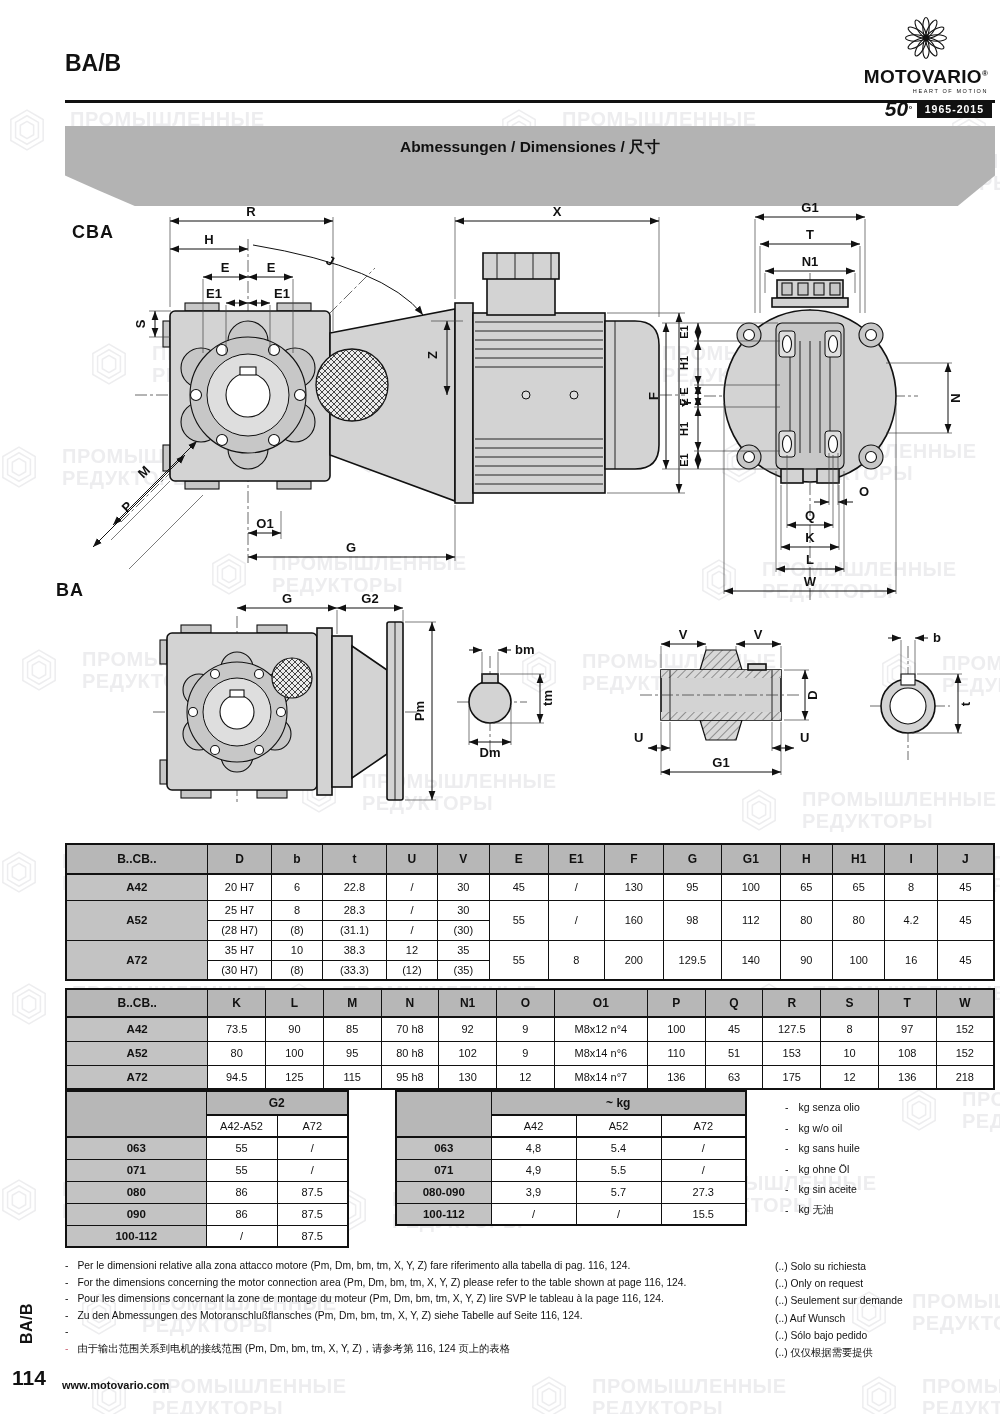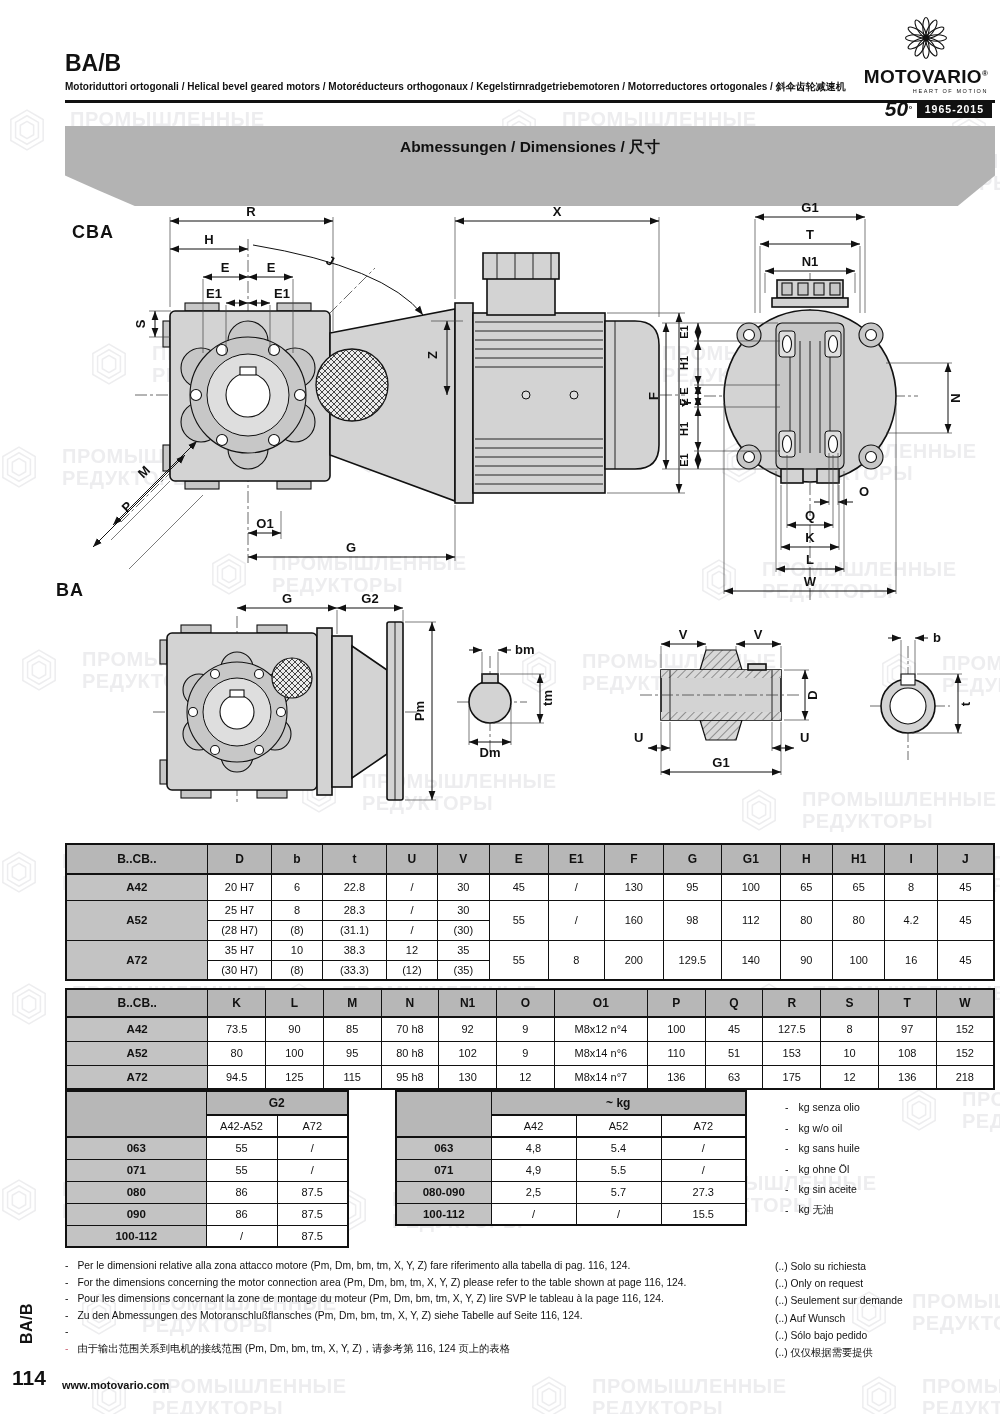--- a/index.html
+++ b/index.html
@@ -407,21 +407,20 @@
             <path d="M20 2 37 12 37 34 20 44 3 34 3 12Z"></path>
             <path d="M20 8 32 15 32 31 20 38 8 31 8 15Z"></path>
             <path d="M20 14 27 18 27 28 20 32 13 28 13 18Z"></path>
           </g>
         </svg>
         <div class="wtxt">ПРОМЫШЛЕННЫЕ<br>РЕДУКТОРЫ</div>
       </div>
     </div>
 
   <div class="hdr-code">BA/B</div>
-  <div class="hdr-sub">Motoriduttori ortogonali / Helical bevel geared motors / Motoréducteurs orthogonaux / Kegelstirnradgetriebemotoren / Motorreductores ortogonales / 斜伞齿轮减速机</div>
   <div class="hdr-rule"></div>
 
   <div class="logo">
     <span>
       <svg width="44" height="44" viewBox="-22 -22 44 44">
         <g fill="none" stroke="#111" stroke-width="1.1">
           <ellipse rx="3.2" ry="9.5" cy="-11"></ellipse>
             <ellipse rx="3.2" ry="9.5" cy="-11" transform="rotate(30)"></ellipse>
           <ellipse rx="3.2" ry="9.5" cy="-11" transform="rotate(60)"></ellipse>
             <ellipse rx="3.2" ry="9.5" cy="-11" transform="rotate(90)"></ellipse>
@@ -1038,21 +1037,21 @@
         <td>/</td>
       </tr>
       <tr style="height:22px">
         <th class="rl">071</th>
         <td>4,9</td>
         <td>5.5</td>
         <td>/</td>
       </tr>
       <tr style="height:22px">
         <th class="rl">080-090</th>
-        <td>2,5</td>
+        <td>3,9</td>
         <td>5.7</td>
         <td>27.3</td>
       </tr>
       <tr style="height:22px">
         <th class="rl">100-112</th>
         <td>/</td>
         <td>/</td>
         <td>15.5</td>
       </tr>
     </tbody>

